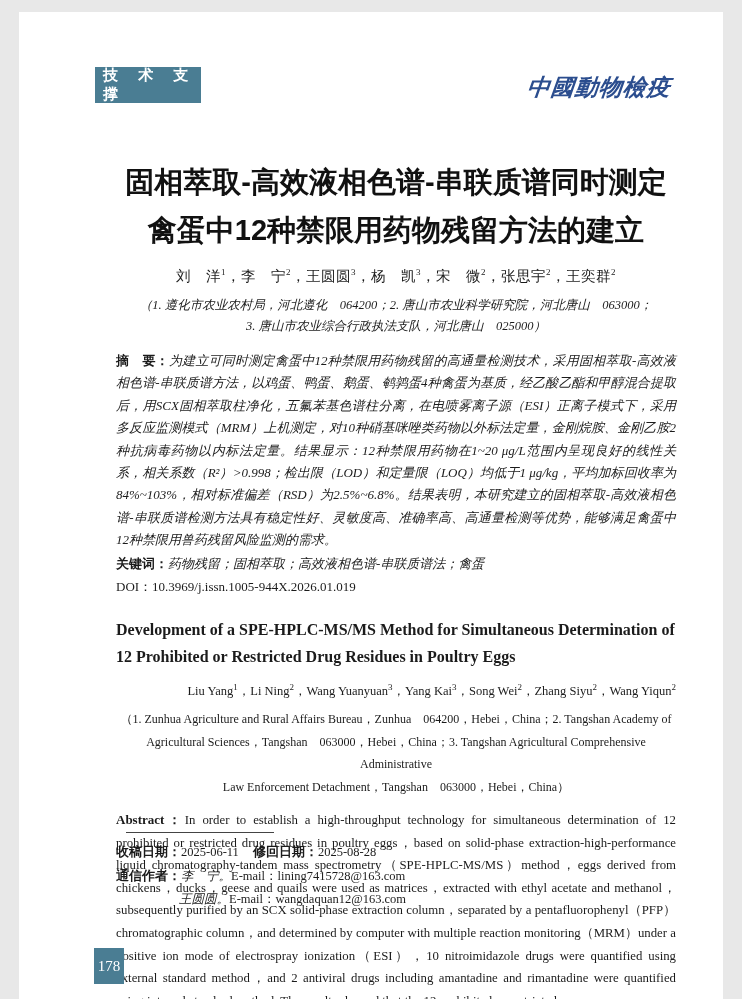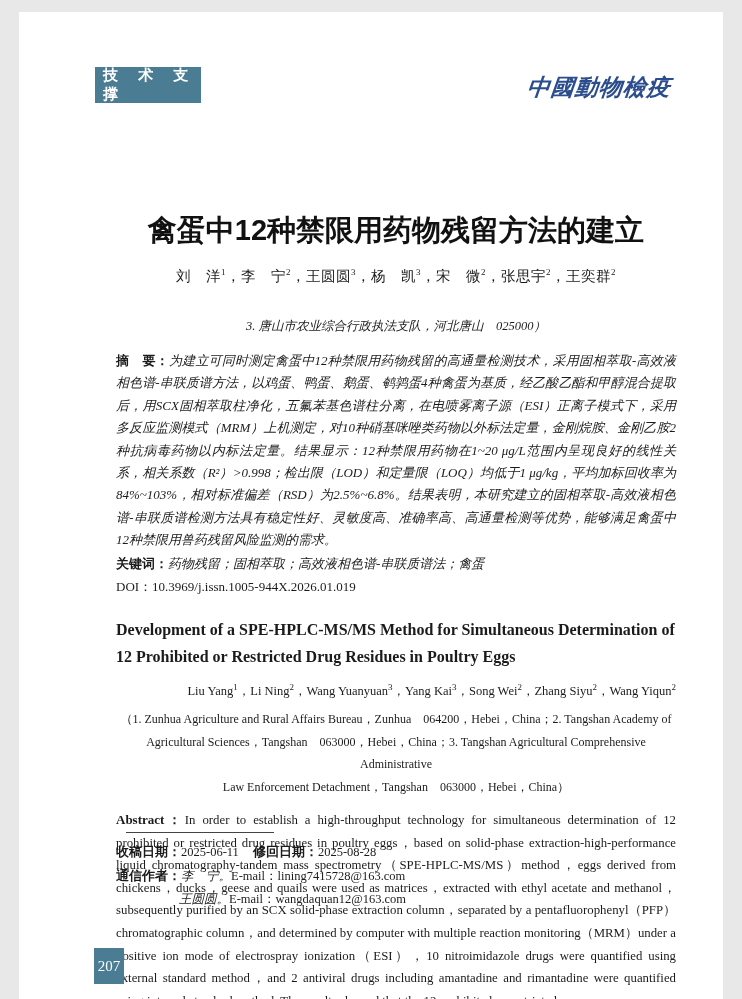--- a/index.html
+++ b/index.html
@@ -64,25 +64,25 @@
 </head>
 <body>
 
 <div class="page">
 
   <div class="col-badge">技 术 支 撑</div>
   <div class="logo">中國動物檢疫</div>
 
   <div class="content">
 
-    <h1 class="title-cn"><br><span>禽蛋中12种禁限用药物残留方法的建立</span></h1>
+    <h1 class="title-cn"><span>固相萃取-高效液相色谱-串联质谱同时测定</span><br><span>禽蛋中12种禁限用药物残留方法的建立</span></h1>
 
     <div class="authors-cn"><span><span>刘　洋</span><sup>1</sup><span>，</span></span><span><span>李　宁</span><sup>2</sup><span>，</span></span><span><span>王圆圆</span><sup>3</sup><span>，</span></span><span><span>杨　凯</span><sup>3</sup><span>，</span></span><span><span>宋　微</span><sup>2</sup><span>，</span></span><span><span>张思宇</span><sup>2</sup><span>，</span></span><span><span>王奕群</span><sup>2</sup><span></span></span></div>
 
-    <div class="affil-cn"><br><span>3. 唐山市农业综合行政执法支队，河北唐山　025000）</span></div>
+    <div class="affil-cn"><span>（1. 遵化市农业农村局，河北遵化　064200；2. 唐山市农业科学研究院，河北唐山　063000；</span><br><span>3. 唐山市农业综合行政执法支队，河北唐山　025000）</span></div>
 
     <p class="para"><span class="label-cn">摘　要：</span><span class="kai">为建立可同时测定禽蛋中12种禁限用药物残留的高通量检测技术，采用固相萃取-高效液相色谱-串联质谱方法，以鸡蛋、鸭蛋、鹅蛋、鹌鹑蛋4种禽蛋为基质，经乙酸乙酯和甲醇混合提取后，用SCX固相萃取柱净化，五氟苯基色谱柱分离，在电喷雾离子源（ESI）正离子模式下，采用多反应监测模式（MRM）上机测定，对10种硝基咪唑类药物以外标法定量，金刚烷胺、金刚乙胺2种抗病毒药物以内标法定量。结果显示：12种禁限用药物在1~20 μg/L范围内呈现良好的线性关系，相关系数（R²）&gt;0.998；检出限（LOD）和定量限（LOQ）均低于1 μg/kg，平均加标回收率为84%~103%，相对标准偏差（RSD）为2.5%~6.8%。结果表明，本研究建立的固相萃取-高效液相色谱-串联质谱检测方法具有稳定性好、灵敏度高、准确率高、高通量检测等优势，能够满足禽蛋中12种禁限用兽药残留风险监测的需求。</span></p>
 
     <p class="para" style="margin-top:1px;"><span class="label-cn">关键词：</span><span class="kai">药物残留；固相萃取；高效液相色谱-串联质谱法；禽蛋</span></p>
 
 
     <p class="doi-line"><span>DOI：</span><span>10.3969/j.issn.1005-944X.2026.01.019</span></p>
 
     <h2 class="title-en"><span>Development of a SPE-HPLC-MS/MS Method for Simultaneous Determination of</span><br><span>12 Prohibited or Restricted Drug Residues in Poultry Eggs</span></h2>
 
@@ -94,15 +94,15 @@
 
   </div>
 
   <div class="footnote">
     <div class="fn-divider"></div>
     <div class="fn-row"><span class="label-cn">收稿日期：</span><span>2025-06-11</span><span style="display:inline-block;width:14px;"></span><span class="label-cn">修回日期：</span><span>2025-08-28</span></div>
     <div class="fn-row"><span class="label-cn">通信作者：</span><span class="kai">李　宁。</span><span>E-mail：</span><span class="fn-email">lining7415728@163.com</span></div>
     <div class="fn-row fn-indent"><span class="kai">王圆圆。</span><span>E-mail：</span><span class="fn-email">wangdaquan12@163.com</span></div>
   </div>
 
-  <div class="page-num">207</div>
+  <div class="page-num">178</div>
 
 </div>
 
 </body></html>

